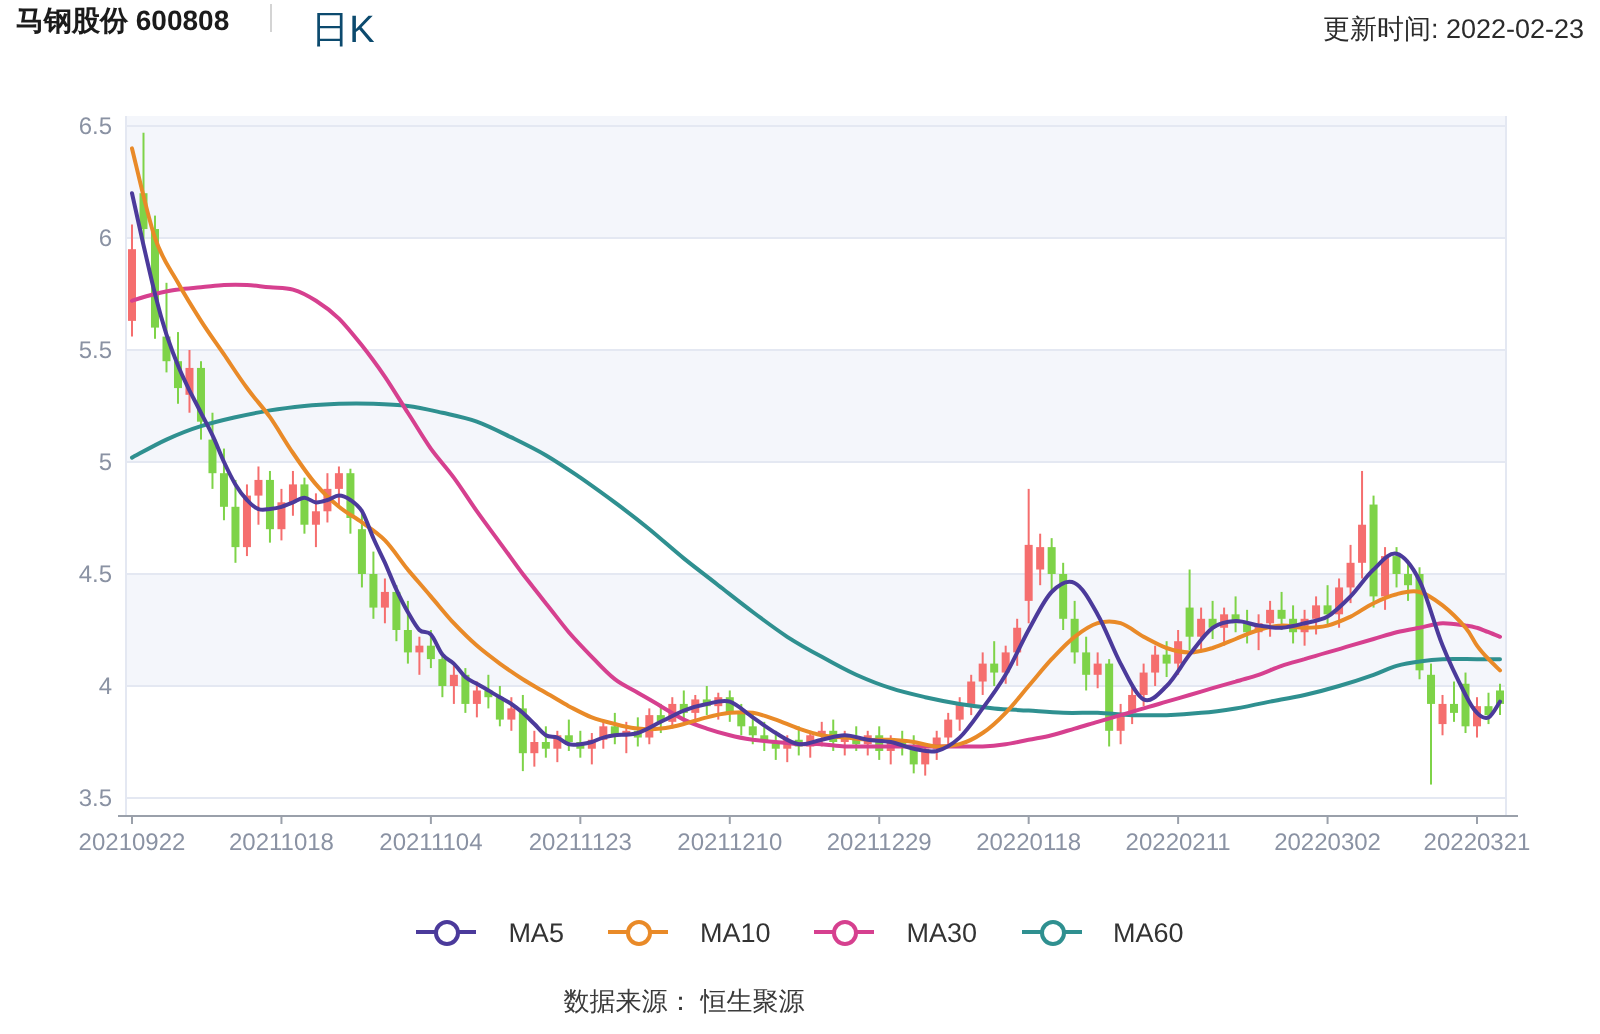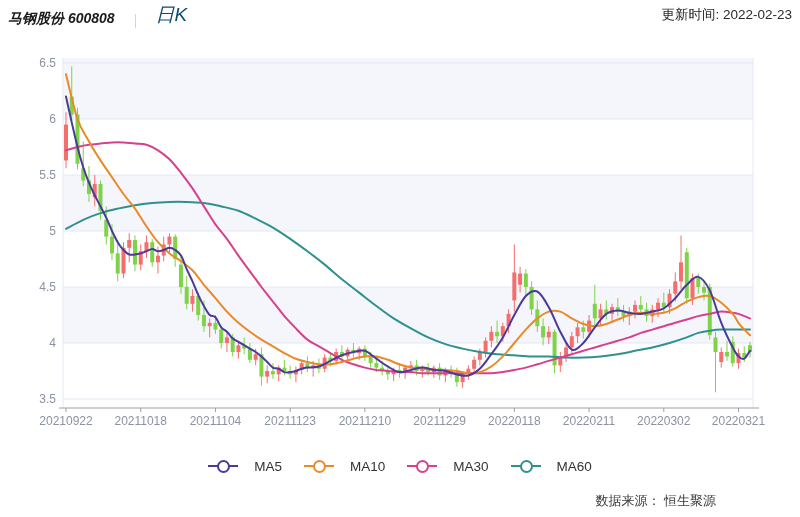--- a/index.html
+++ b/index.html
@@ -1,36 +1,36 @@
 <!DOCTYPE html>
 <html><head>
 <meta charset="utf-8">
 <style>
   html,body{margin:0;padding:0;background:#fff;}
   body{position:relative;width:800px;height:517px;overflow:hidden;
        font-family:"Liberation Sans","DejaVu Sans",sans-serif;}
   .header{position:absolute;top:0;left:0;width:800px;height:30px;display:flex;
           align-items:center;padding:0 8px;box-sizing:border-box;}
-  .h-left{display:flex;align-items:flex-end;gap:20px;font-style:italic;}
+  .h-left{display:flex;align-items:flex-start;gap:20px;}
   .stock-title{font-size:14px;font-weight:bold;color:#1b1b1b;}
   .h-divider{width:1px;height:14px;background:#d4d4d4;}
   .period{font-size:19px;color:#0c4a6e;}
   .h-right{margin-left:auto;font-size:13.5px;color:#2b2b2b;}
   #chart-svg{position:absolute;top:0;left:0;}
   .axlbl{font:12px "Liberation Sans","DejaVu Sans",sans-serif;fill:#8a92a3;}
   .legend{position:absolute;top:453;left:0;width:800px;top:453px;display:flex;
           justify-content:center;align-items:center;gap:22px;height:26px;}
   .legend-item{display:flex;align-items:center;gap:16px;cursor:pointer;}
   .lg-mark{position:relative;width:30px;height:13px;display:inline-block;}
   .lg-line{position:absolute;left:0;right:0;top:5.5px;height:2px;background:#999;}
   .lg-ring{position:absolute;left:9px;top:0;width:13px;height:13px;border-radius:50%;
            border:2.5px solid #999;background:#fff;box-sizing:border-box;}
   .lg-label{font-size:13.5px;color:#333;}
-  .footer{position:absolute;top:492px;left:0;width:684px;text-align:right;
-          font-size:13px;color:#3a3a3a;margin-left:32px;}
+  .footer{position:absolute;top:492px;left:0;width:684px;text-align:center;
+          font-size:13px;color:#3a3a3a;}
 </style>
 </head>
 <body>
 
 <div class="header">
   <div class="h-left">
     <span class="stock-title">马钢股份 600808</span>
     <span class="h-divider"></span>
     <span class="period">日K</span>
   </div>

